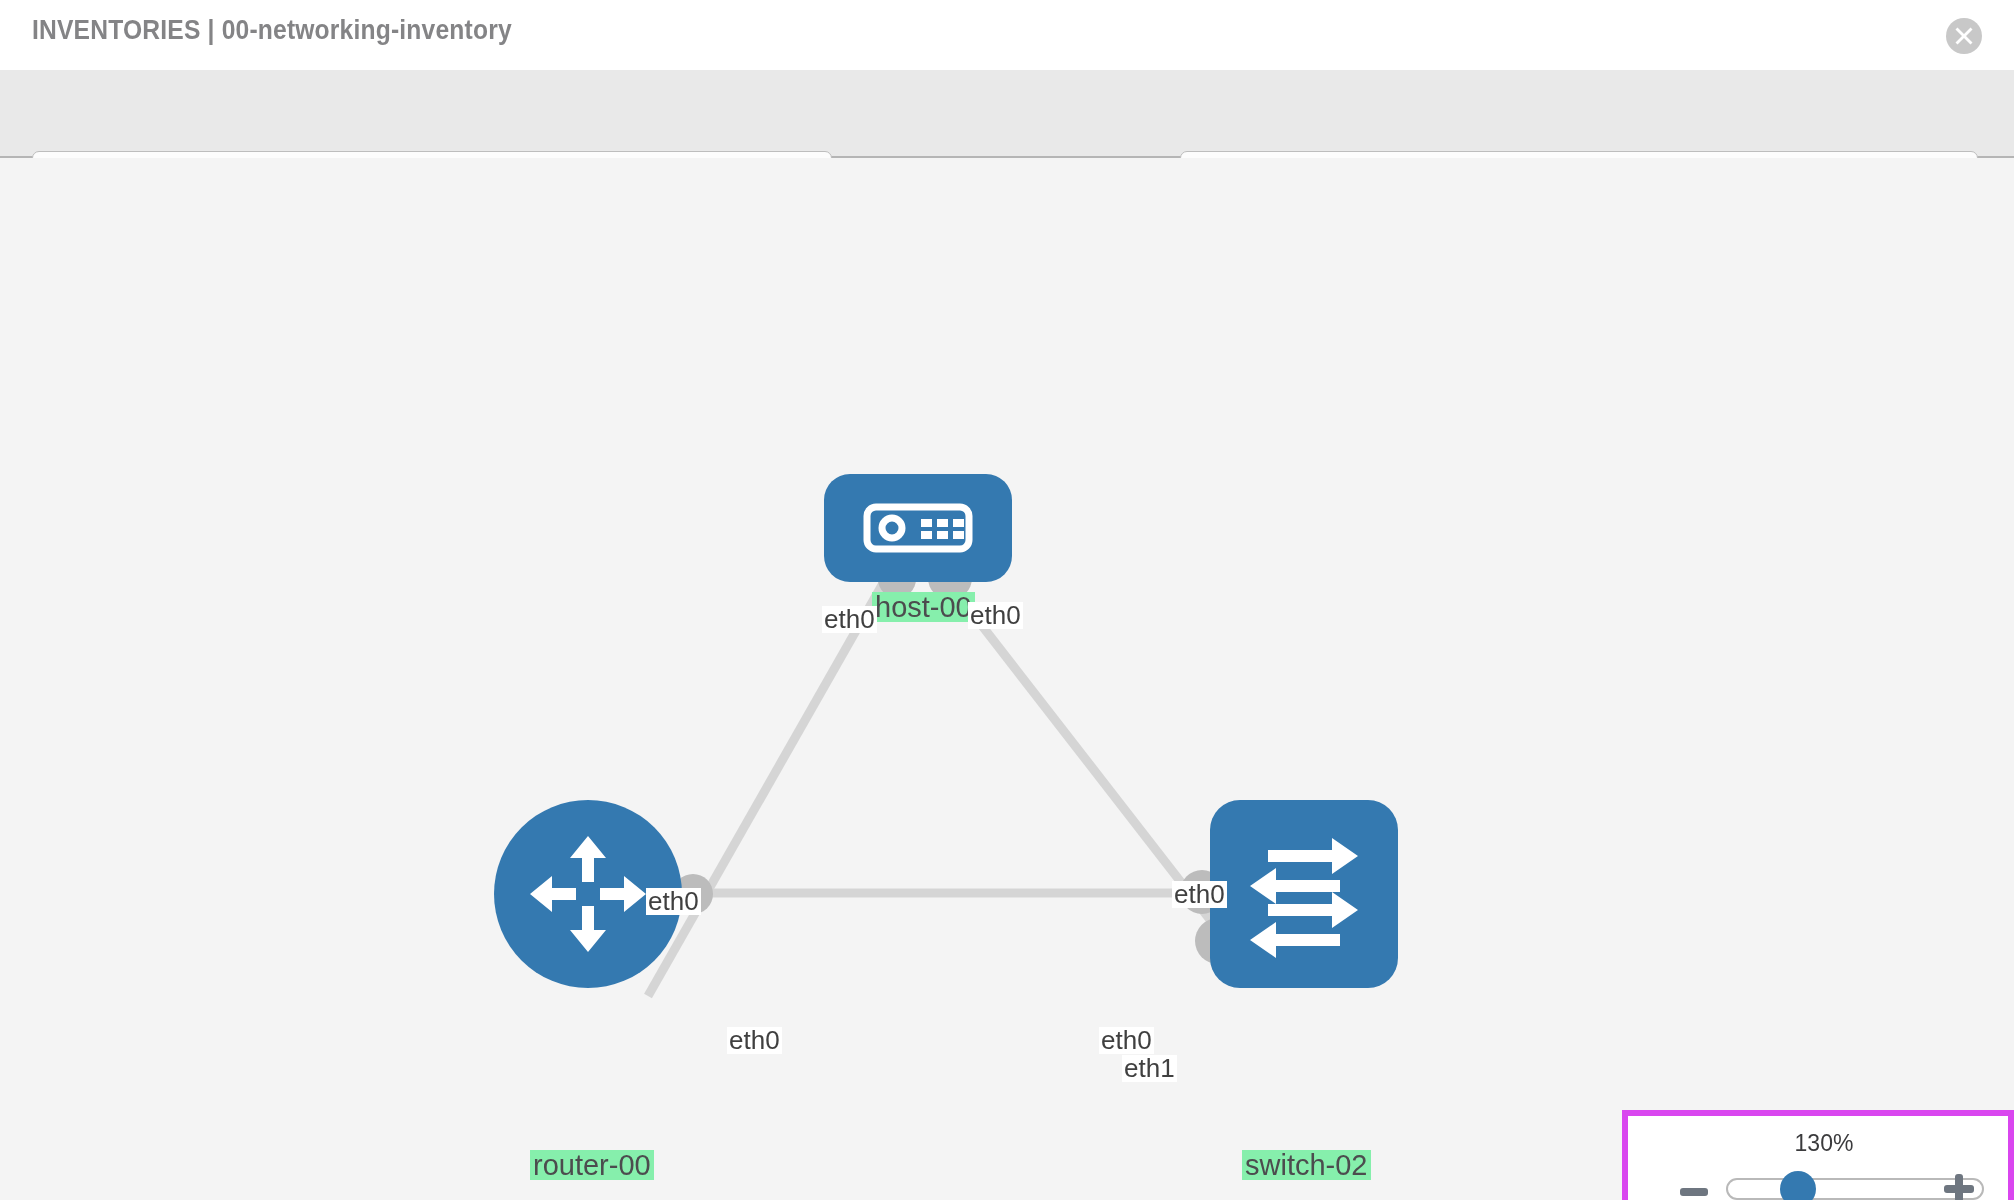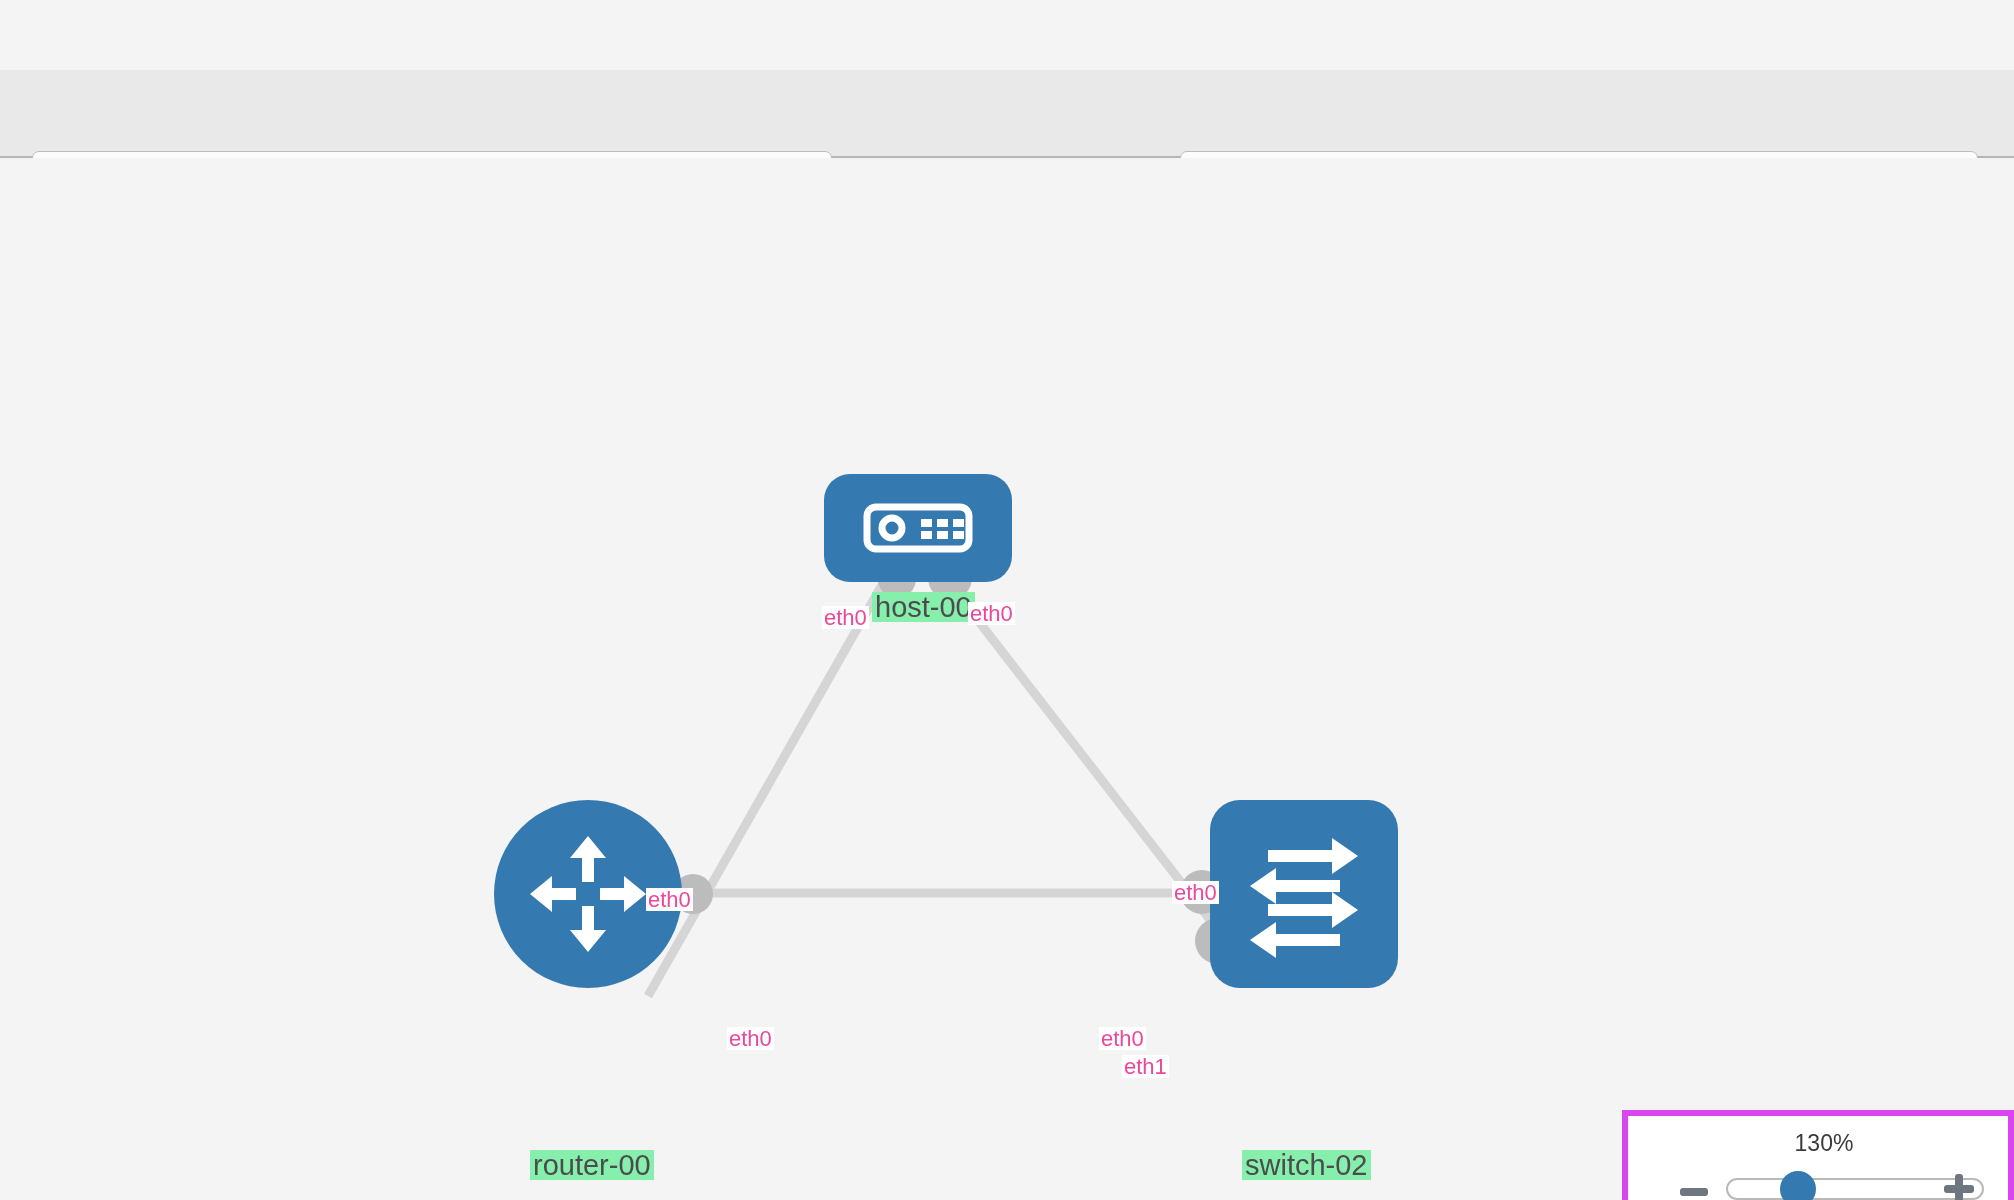--- a/index.html
+++ b/index.html
@@ -78,21 +78,21 @@
   .node-label{
     position:absolute;white-space:nowrap;
     font-size:29px;color:#4c4c4e;background:#86efac;
     padding:0 3px;line-height:1.05;
   }
   .port{
     position:absolute;background:#bcbcbc;border-radius:50%;
   }
   .edge-label{
     position:absolute;white-space:nowrap;
-    font-size:22px;color:#ec4899;background:#ffffff;
+    font-size:26px;color:#404040;background:#ffffff;
     padding:0 2px;line-height:1.05;
   }
 
   
   .zoom-panel{
     position:absolute;left:1622px;top:1082px;width:392px;height:118px;
     background:#ffffff;border:6px solid #d946ef;
     box-sizing:border-box;
     margin-top:28px;
   }
@@ -120,20 +120,28 @@
   .zoom-thumb{
     position:absolute;left:152px;top:55px;width:36px;height:36px;
     background:#3479b0;border-radius:50%;cursor:pointer;
   }
 </style>
 </head>
 <body>
 
 <div id="app">
 
+  <div class="header">
+    <div class="header-title">INVENTORIES | 00-networking-inventory</div>
+    <div class="close-btn">
+      <svg width="36" height="36" viewBox="0 0 36 36" aria-hidden="true">
+        <path d="M11.5 9.5 L18 16 L24.5 9.5 L26.5 11.5 L20 18 L26.5 24.5 L24.5 26.5 L18 20 L11.5 26.5 L9.5 24.5 L16 18 L9.5 11.5 Z" fill="#ffffff"></path>
+      </svg>
+    </div>
+  </div>
 
   <div class="toolbar">
 
     <div class="dropdown" id="actions-dd">
       <span class="dd-text">ACTIONS</span>
       <span class="caret"></span>
     </div>
 
     <div class="tool-icon" id="wrench-icon">
       <svg width="42" height="42" viewBox="0 0 42 42" aria-hidden="true">

